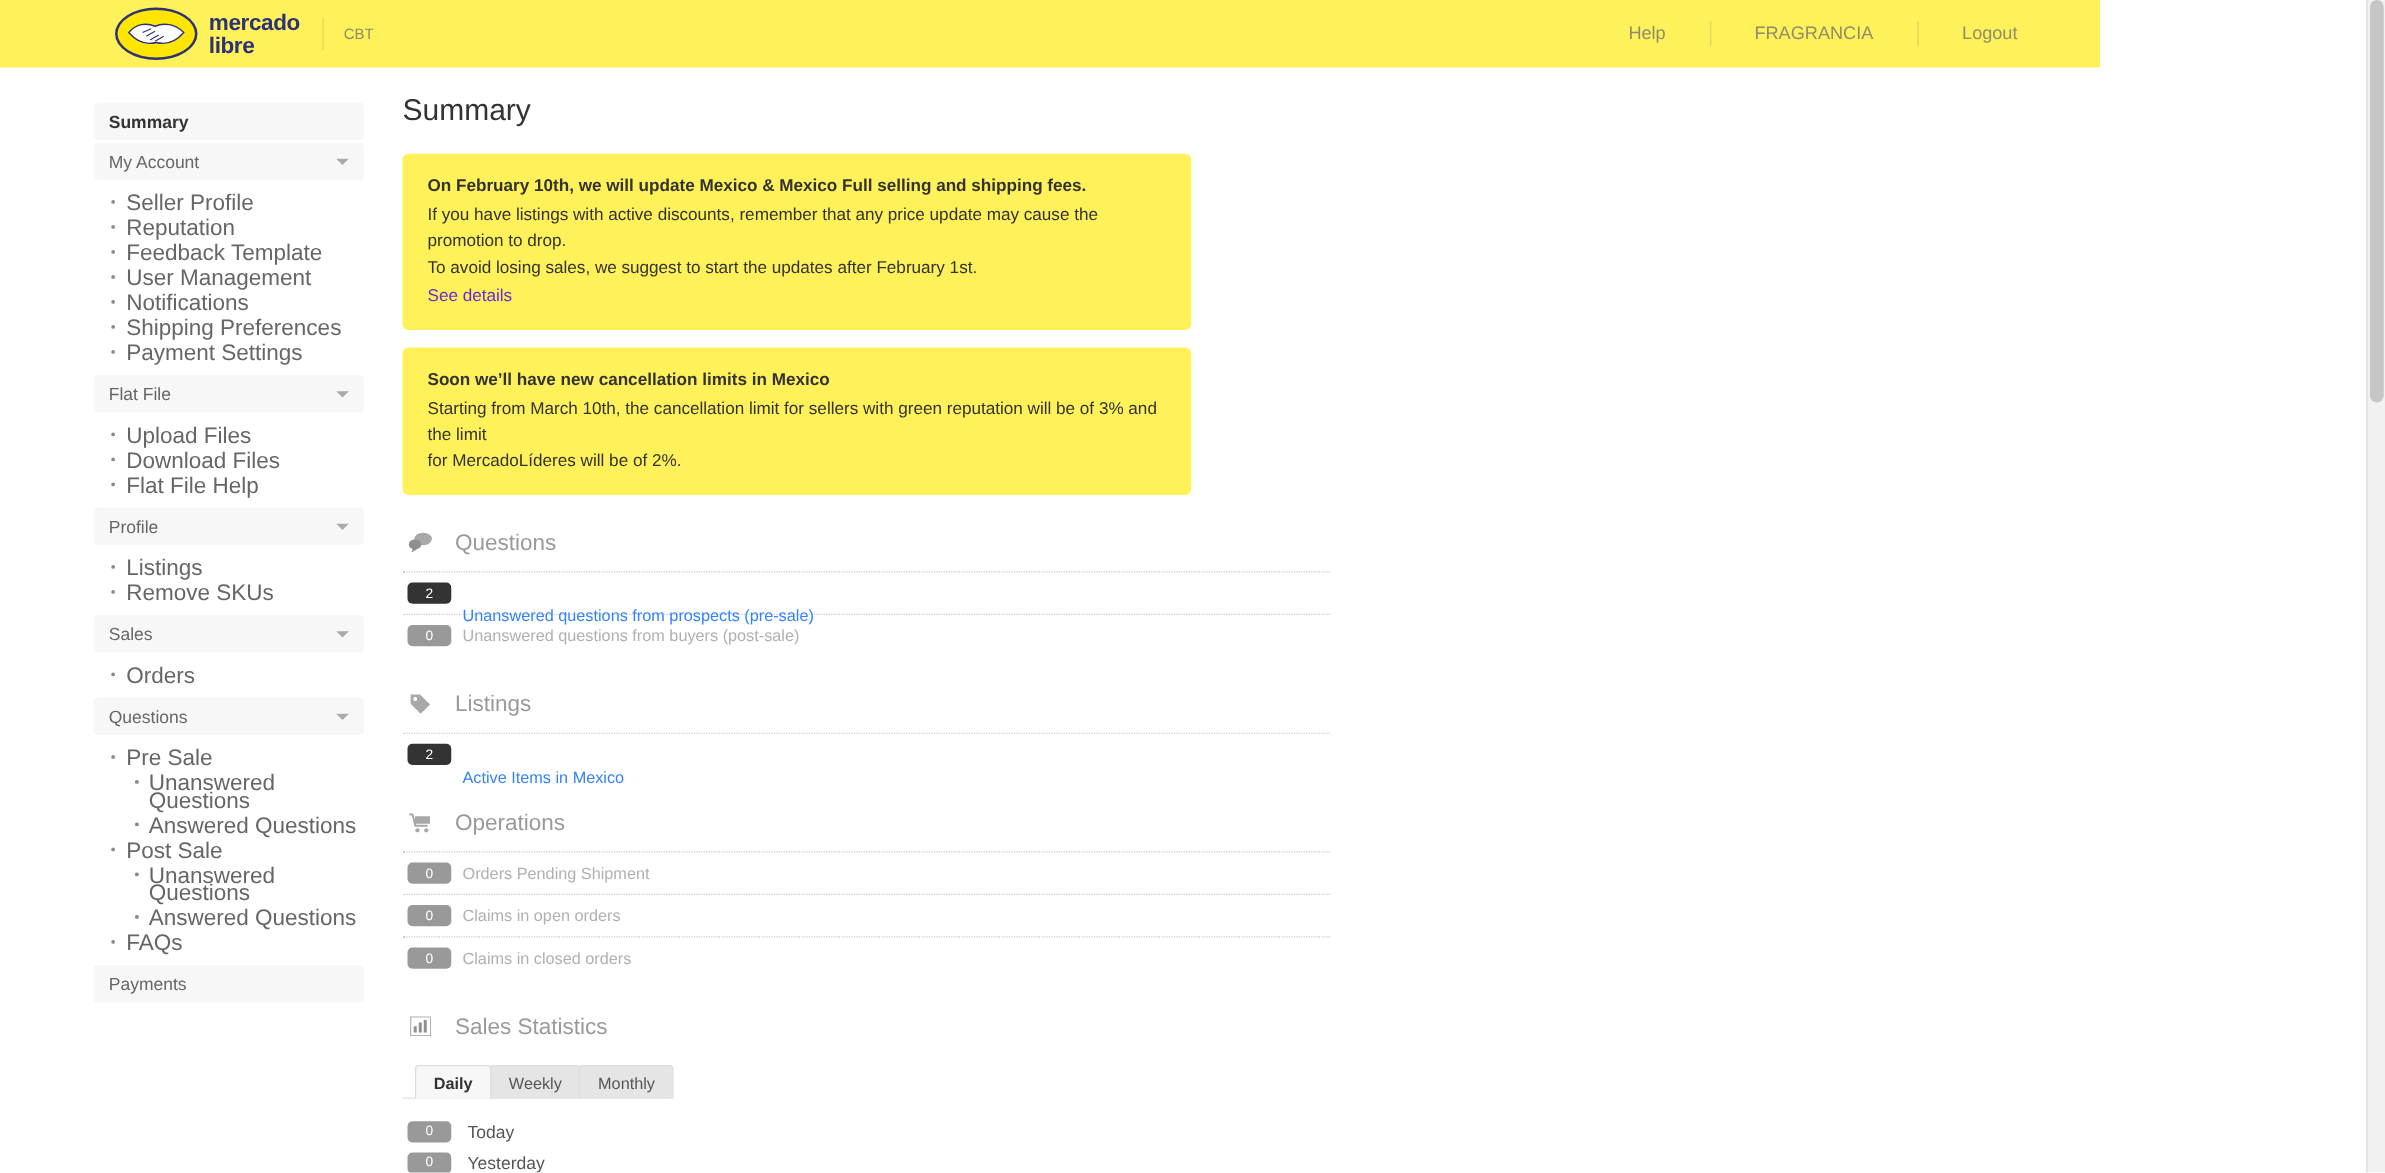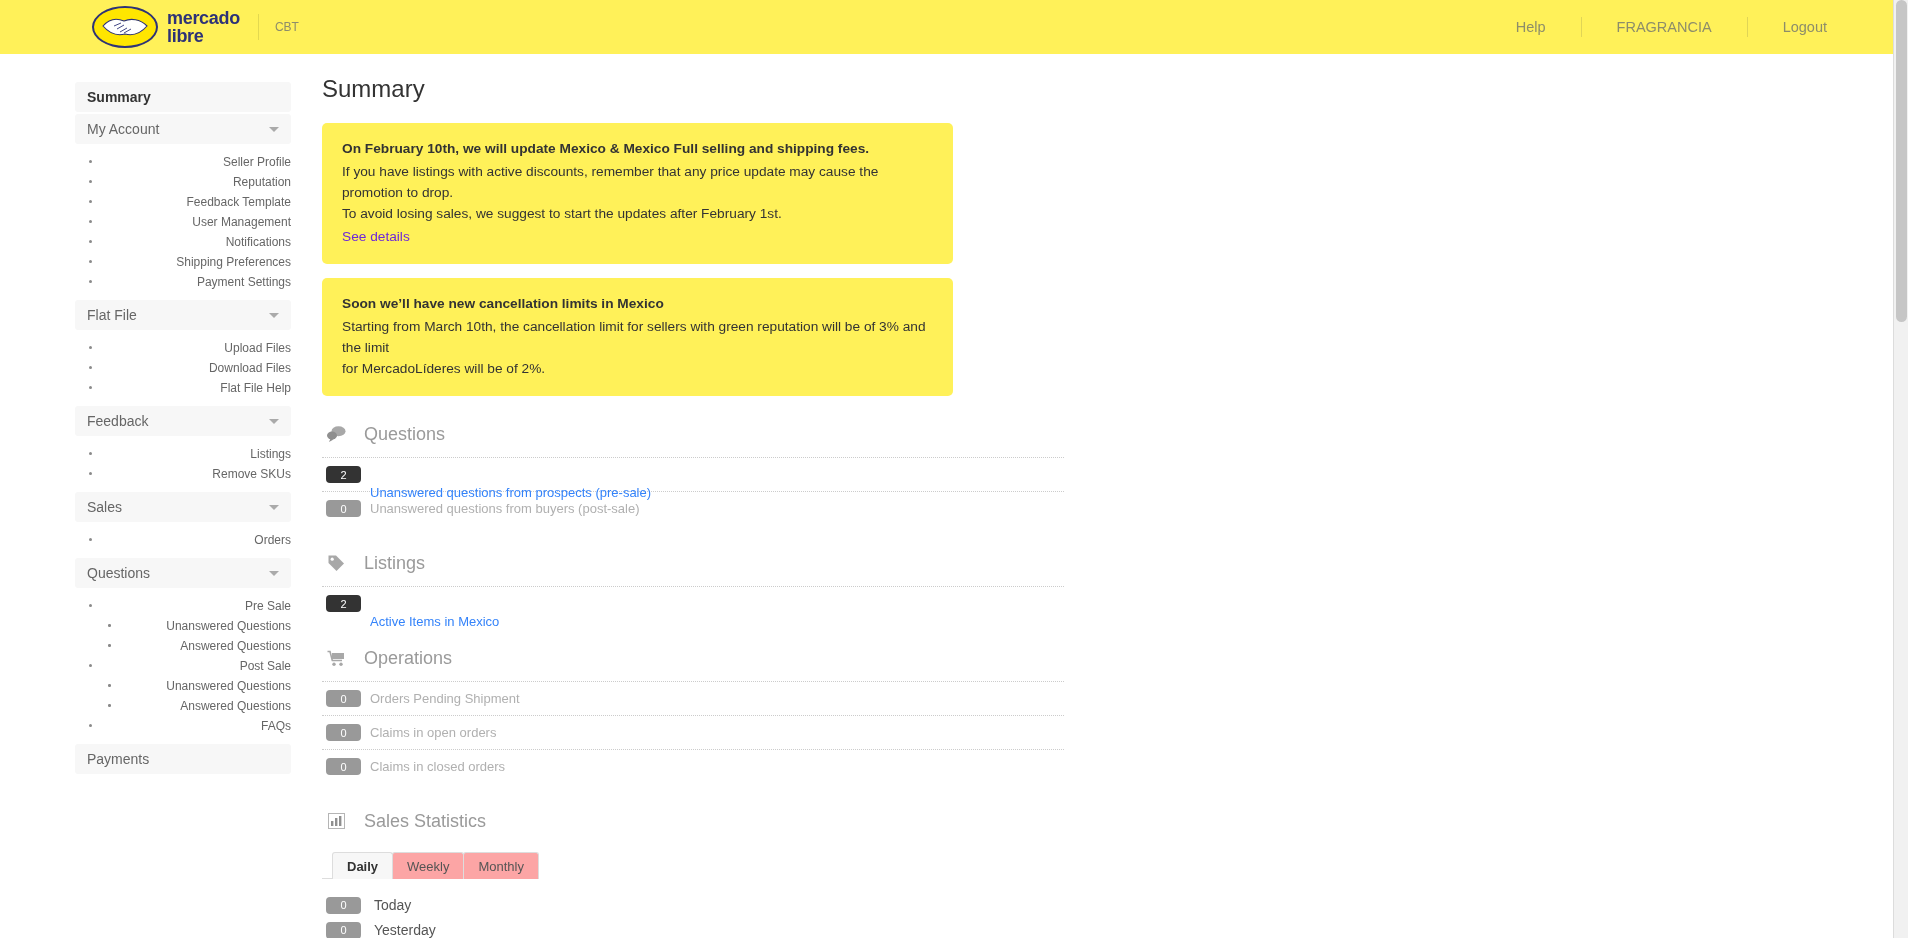--- a/index.html
+++ b/index.html
@@ -12,21 +12,21 @@
     height: 938px;
     font-family: "Liberation Sans", sans-serif;
     overflow: hidden;
     position: relative;
   }
 
   
   .topbar {
     position: absolute;
     top: 0; left: 0;
-    width: 1893px;
+    width: 1680px;
     height: 54px;
     background: #fff159;
     display: flex;
     align-items: center;
     box-sizing: border-box;
   }
   .brand-wrap {
     display: flex;
     align-items: center;
     margin-left: 92px;
@@ -141,26 +141,25 @@
     border-left: 5px solid transparent;
     border-right: 5px solid transparent;
     border-top: 5px solid #aaaaaa;
   }
   .nav-list {
     list-style: none;
     margin: 0;
     padding: 6px 0 8px 0;
   }
   .nav-list li {
-    font-size: 12px;
+    font-size: 18px;
     color: #666666;
     padding: 3px 0 3px 26px;
     position: relative;
     line-height: 14px;
-    text-align: right;
   }
   .nav-list li::before {
     content: "";
     position: absolute;
     left: 14px;
     top: 8px;
     width: 3px;
     height: 3px;
     border-radius: 50%;
     background: #8a8a8a;
@@ -269,21 +268,21 @@
     padding-left: 10px;
     border-bottom: 1px solid #dddddd;
     width: 200px;
   }
   .tab {
     font-size: 13px;
     color: #555555;
     padding: 6px 14px 5px 14px;
     border: 1px solid #dddddd;
     border-bottom: none;
-    background: #fca5a5;
+    background: #e5e5e5;
     margin-right: -1px;
     border-radius: 3px 3px 0 0;
     position: relative;
     top: 1px;
     white-space: nowrap;
   }
   .tab.active {
     background: #f7f7f7;
     font-weight: bold;
     color: #333333;
@@ -352,21 +351,21 @@
     <span>Flat File</span>
     <span class="caret"></span>
   </div>
   <ul class="nav-list">
     <li>Upload Files</li>
     <li>Download Files</li>
     <li>Flat File Help</li>
   </ul>
 
   <div class="nav-group">
-    <span>Feedback</span>
+    <span>Profile</span>
     <span class="caret"></span>
   </div>
   <ul class="nav-list">
     <li>Listings</li>
     <li>Remove SKUs</li>
   </ul>
 
   <div class="nav-group">
     <span>Sales</span>
     <span class="caret"></span>

